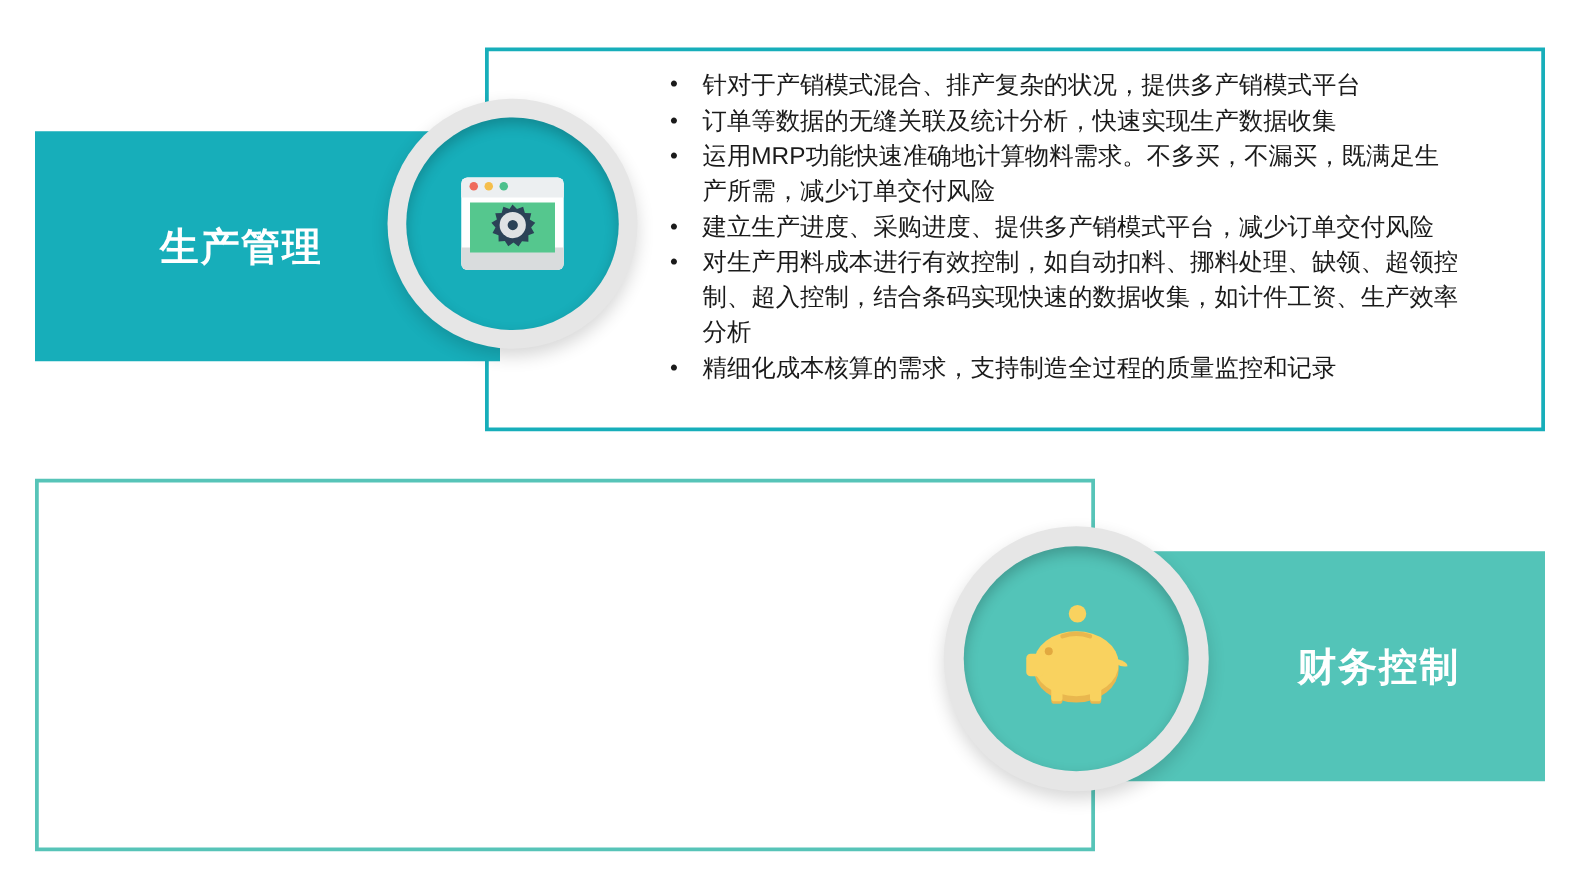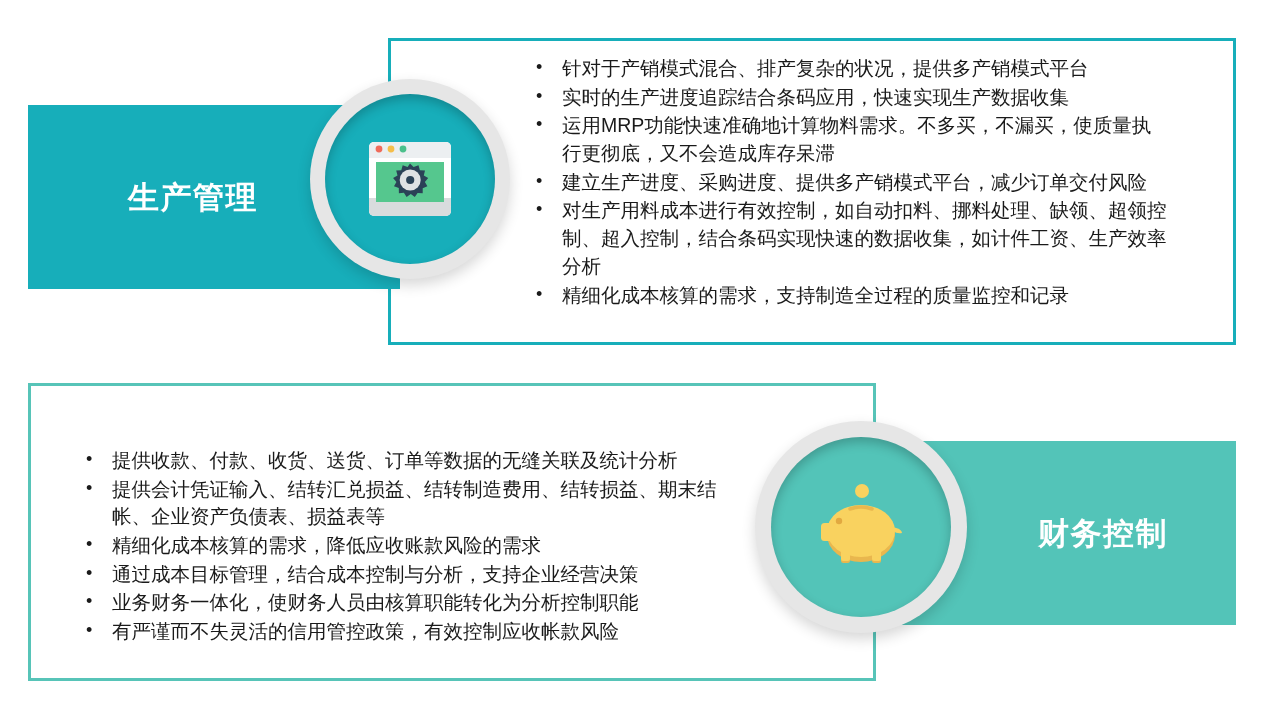--- a/index.html
+++ b/index.html
@@ -158,22 +158,22 @@
 </style>
 </head>
 <body>
 
 <div class="stage">
 
   <div class="outline-box" id="prod-outline"></div>
 
   <ul class="bullets" id="prod-bullets">
     <li>针对于产销模式混合、排产复杂的状况，提供多产销模式平台</li>
-    <li>实时的生产进度追踪结合条码应用，快速实现生产数据收集</li>
-    <li>运用MRP功能快速准确地计算物料需求。不多买，不漏买，使质量执行更彻底，又不会造成库存呆滞</li>
+    <li>订单等数据的无缝关联及统计分析，快速实现生产数据收集</li>
+    <li>运用MRP功能快速准确地计算物料需求。不多买，不漏买，既满足生产所需，减少订单交付风险</li>
     <li>建立生产进度、采购进度、提供多产销模式平台，减少订单交付风险</li>
     <li>对生产用料成本进行有效控制，如自动扣料、挪料处理、缺领、超领控制、超入控制，结合条码实现快速的数据收集，如计件工资、生产效率分析</li>
     <li>精细化成本核算的需求，支持制造全过程的质量监控和记录</li>
   </ul>
 
   <div class="title-panel" id="prod-panel">
     <span class="panel-title">生产管理</span>
   </div>
 
   <div class="badge" id="prod-badge">
@@ -203,28 +203,20 @@
           </g>
           <circle cx="43.2" cy="44" r="10.5" fill="#dfe2e4"></circle>
           <circle cx="43.2" cy="44" r="4.1" fill="#2b4257"></circle>
         </svg>
       </span>
     </div>
   </div>
 
   <div class="outline-box" id="fin-outline"></div>
 
-  <ul class="bullets" id="fin-bullets">
-    <li>提供收款、付款、收货、送货、订单等数据的无缝关联及统计分析</li>
-    <li>提供会计凭证输入、结转汇兑损益、结转制造费用、结转损益、期末结帐、企业资产负债表、损益表等</li>
-    <li>精细化成本核算的需求，降低应收账款风险的需求</li>
-    <li>通过成本目标管理，结合成本控制与分析，支持企业经营决策</li>
-    <li>业务财务一体化，使财务人员由核算职能转化为分析控制职能</li>
-    <li>有严谨而不失灵活的信用管控政策，有效控制应收帐款风险</li>
-  </ul>
 
   <div class="title-panel" id="fin-panel">
     <span class="panel-title">财务控制</span>
   </div>
 
   <div class="badge" id="fin-badge">
     <div class="badge-inner">
       <span>
         <svg class="icon-svg" width="96" height="96" viewBox="0 0 96 96" xmlns="http://www.w3.org/2000/svg">
 

